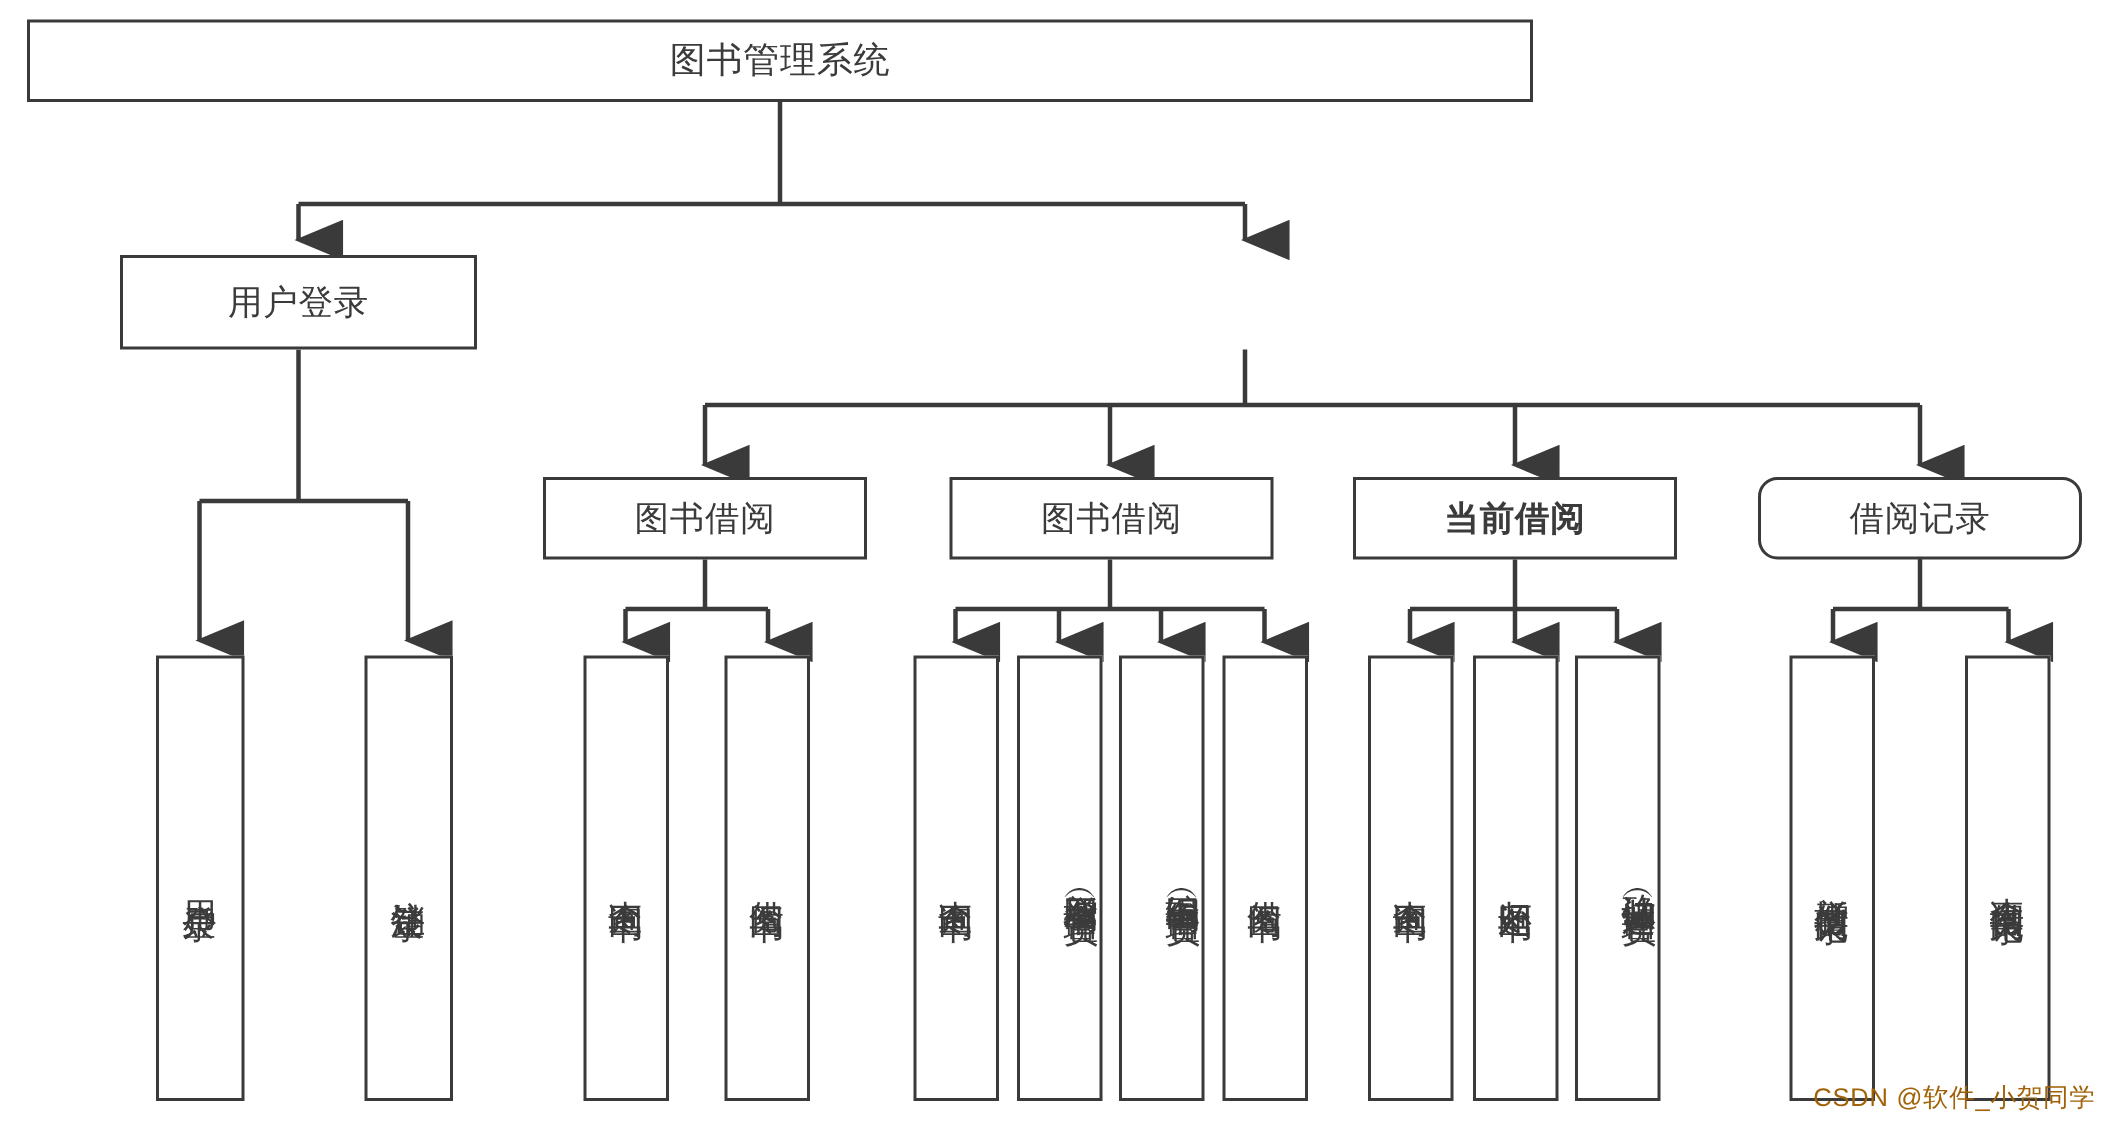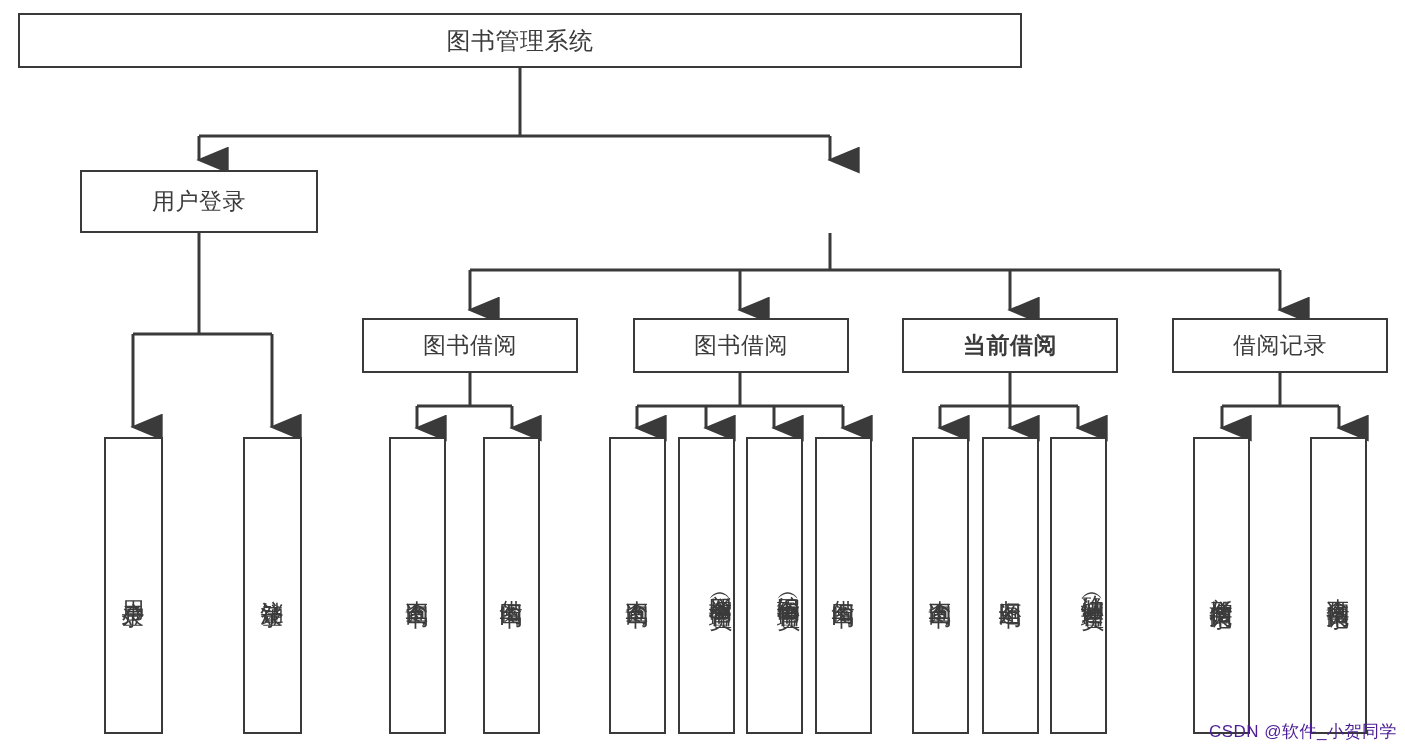--- a/index.html
+++ b/index.html
@@ -58,21 +58,21 @@
     white-space: nowrap;
   }
   #root-node {
     font-size: 24px;
   }
   #watermark {
     position: absolute;
     right: 8px;
     bottom: 4px;
     font-size: 17px;
-    color: #4c1d95;
+    color: #a16207;
     letter-spacing: 0.5px;
     white-space: nowrap;
     pointer-events: none;
   }
 </style>
 </head>
 <body>
 
 <div id="canvas">
 
@@ -136,21 +136,21 @@
 
   <div class="node horiz" style="left:362px; top:318px; width:216px; height:55px;">
     <span>图书借阅</span>
   </div>
   <div class="node horiz" style="left:633px; top:318px; width:216px; height:55px;">
     <span>图书借阅</span>
   </div>
   <div class="node horiz" style="left:902px; top:318px; width:216px; height:55px;font-weight:bold;">
     <span>当前借阅</span>
   </div>
-  <div class="node horiz" style="left:1172px; top:318px; width:216px; height:55px;">
+  <div class="node horiz" style="left:1172px; top:318px; width:216px; height:55px;border-radius:13px;">
     <span>借阅记录</span>
   </div>
 
   <div class="node vert centered" style="left:104px; top:437px; width:59px; height:297px;">
     <span class="vlabel">用户登录</span>
   </div>
   <div class="node vert centered" style="left:243px; top:437px; width:59px; height:297px;">
     <span class="vlabel">注销登录</span>
   </div>
 

